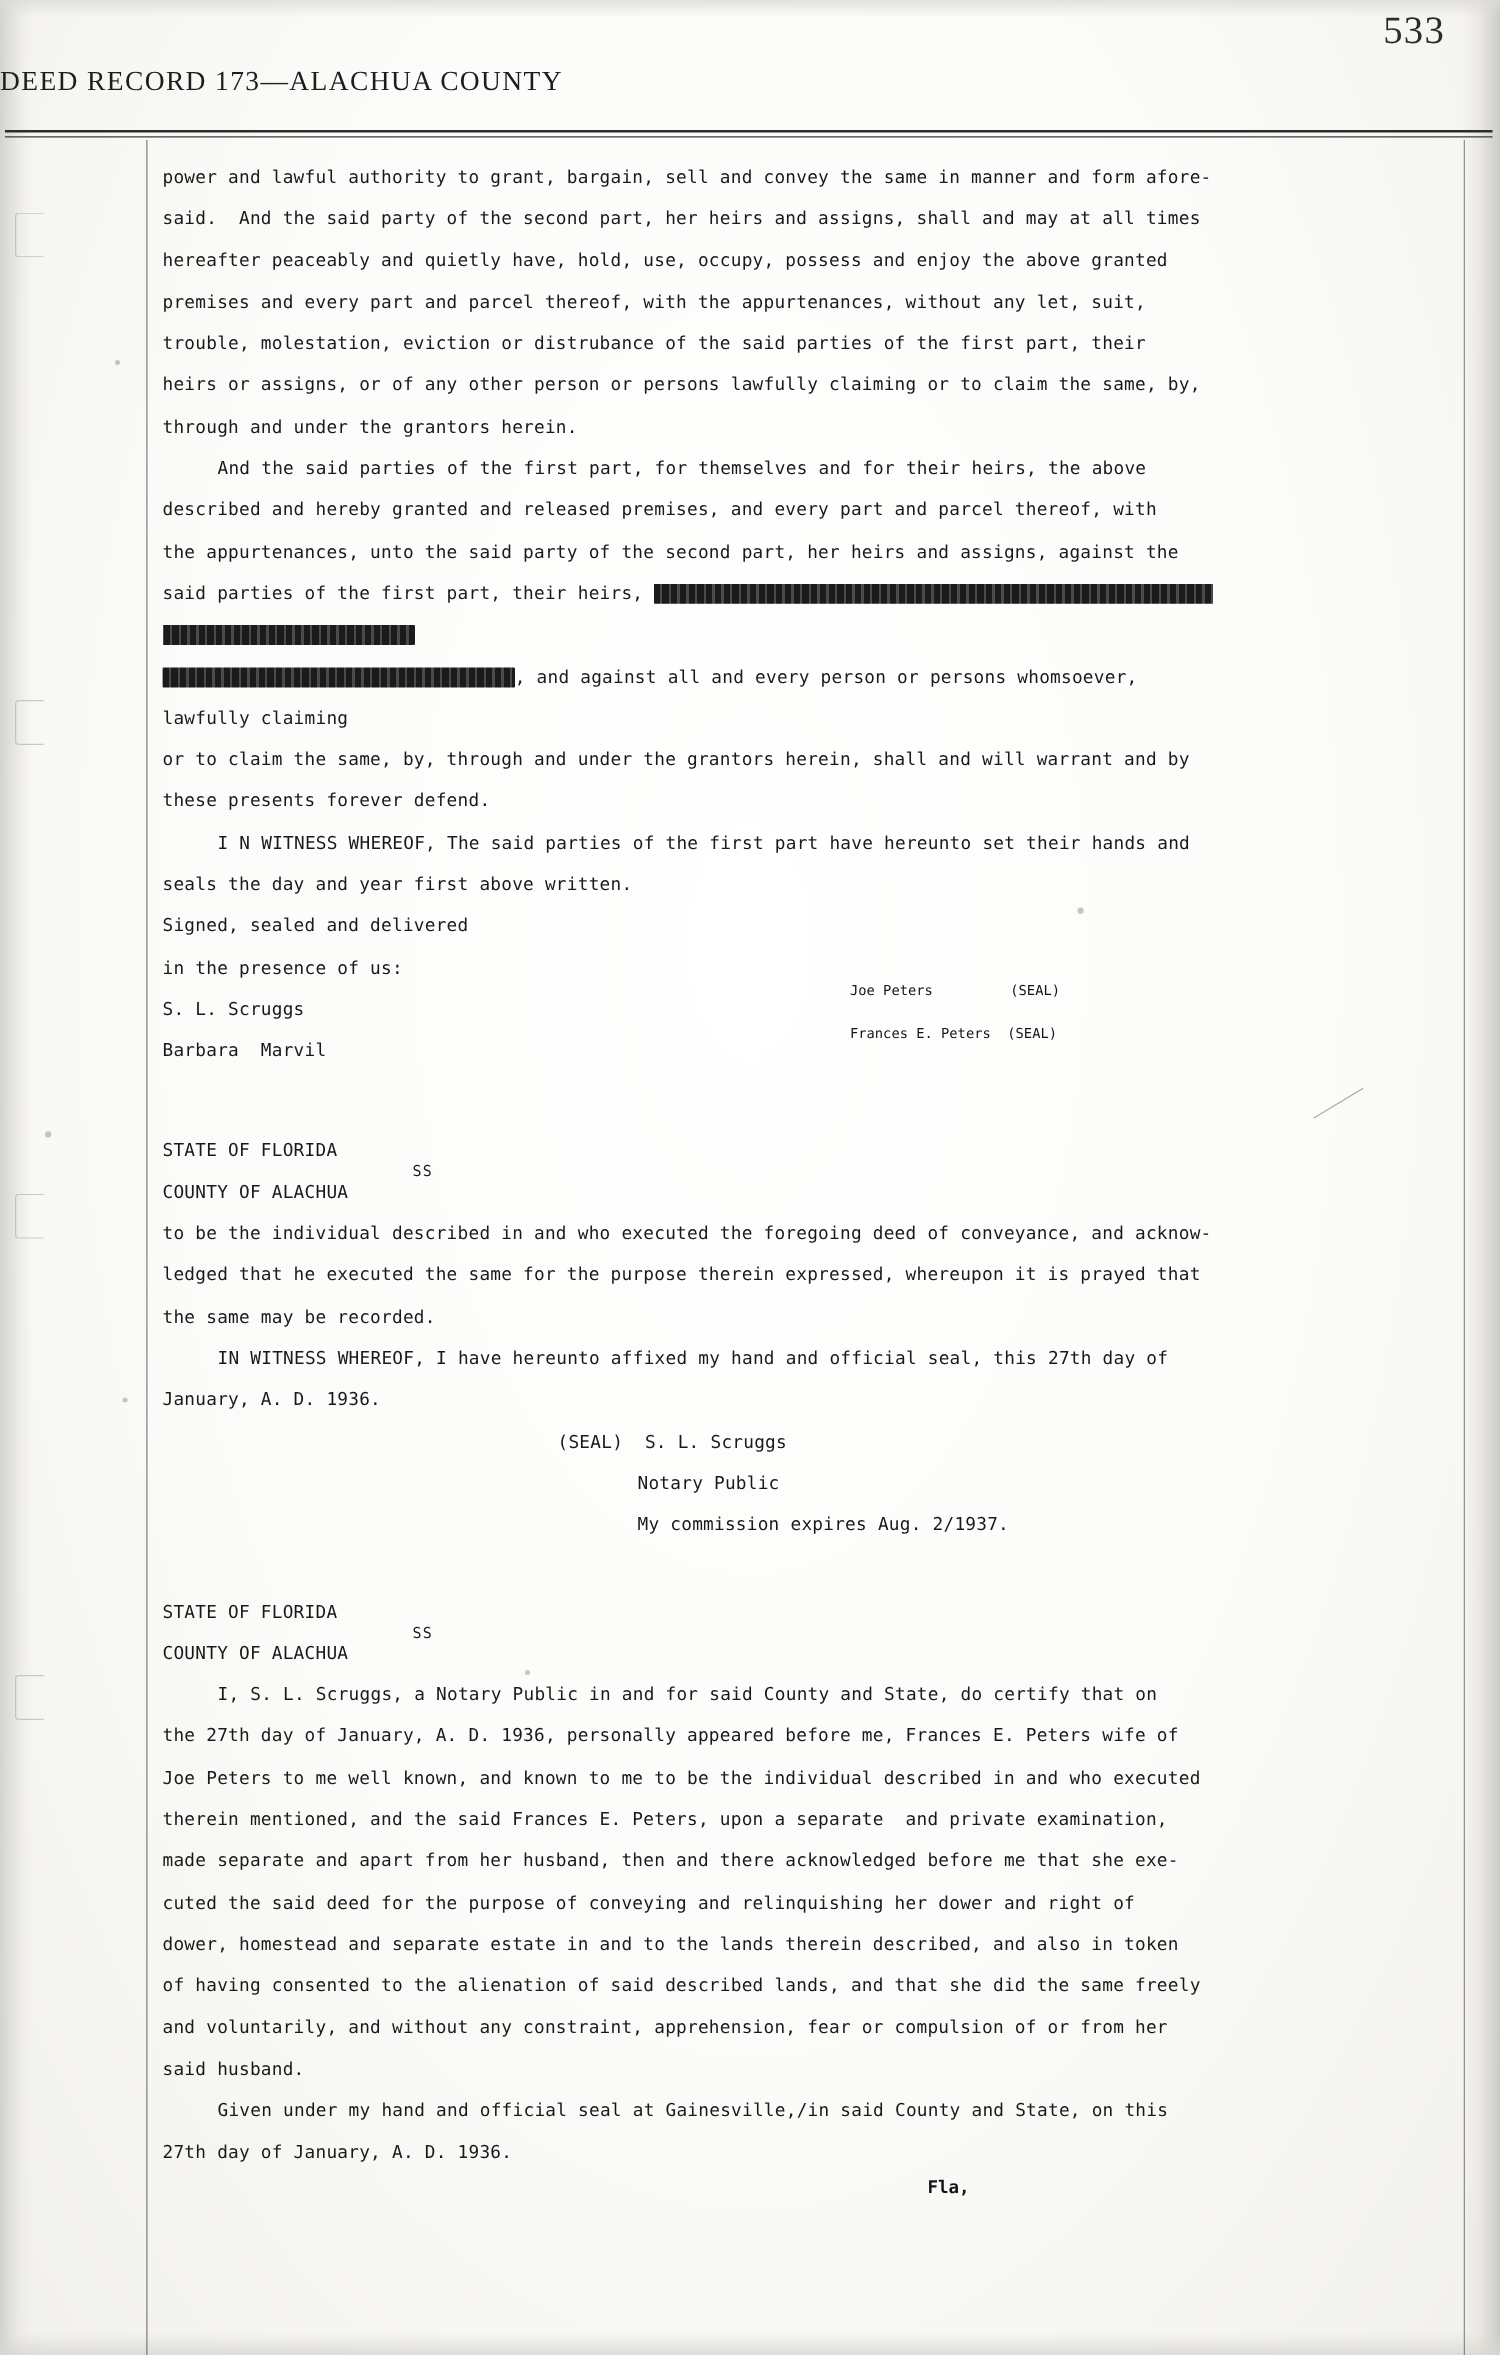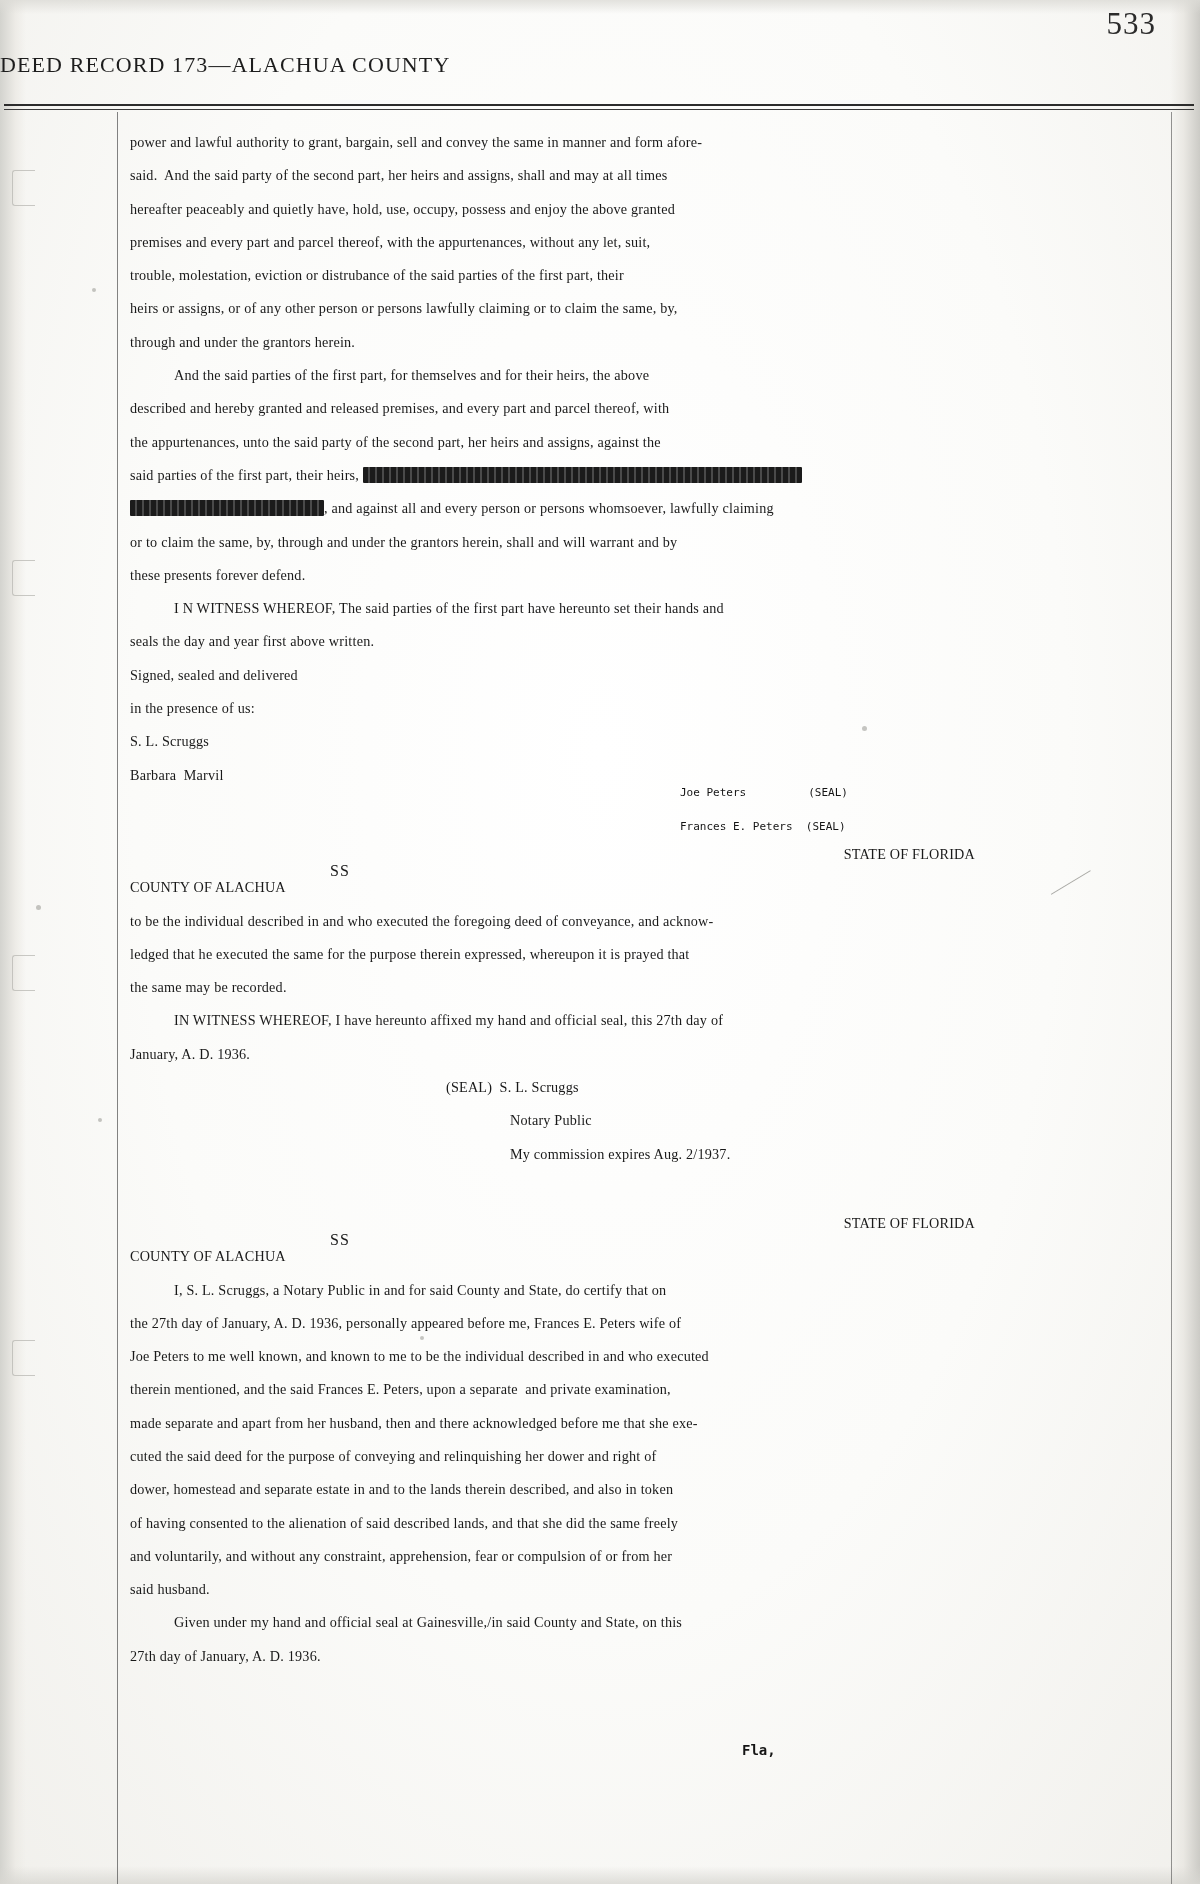--- a/index.html
+++ b/index.html
@@ -128,21 +128,20 @@
   
   .body {
     position: absolute;
     left: 130px;
     top: 126px;
     width: 845px;
     font-size: 14.2px;
     line-height: 33.3px;
     letter-spacing: .2px;
     color: #191919;
-    font-family: Liberation Serif, serif;
   }
   .body p {
     margin: 0;
     white-space: pre-wrap;
   }
   .indent { text-indent: 44px; }
 
   
   .struck {
     position: relative;
@@ -168,25 +167,24 @@
     line-height: 34px;
   }
   .sig-1 { top: 776px; }
   .sig-2 { top: 810px; }
 
   .seal-gap { display: inline-block; width: 62px; }
 
   
   .venue {
     position: relative;
-    text-align: right;
   }
   .ss {
     position: absolute;
-    font-size: 16px;
+    font-size: 12px;
     letter-spacing: 1px;
   }
 
   
   .pencil-mark {
     position: absolute;
     left: 1055px;
     top: 880px;
     width: 46px;
     height: 28px;

